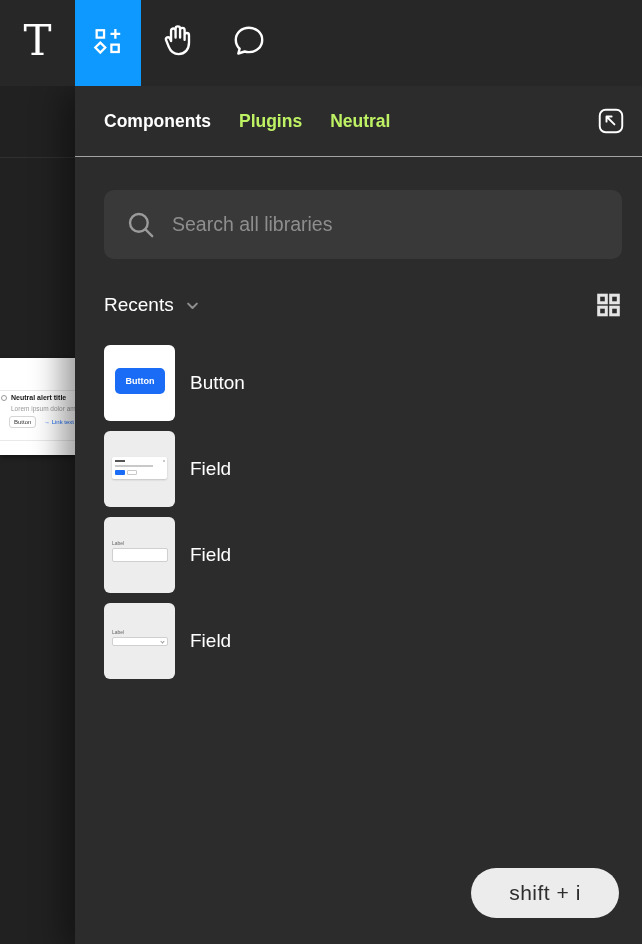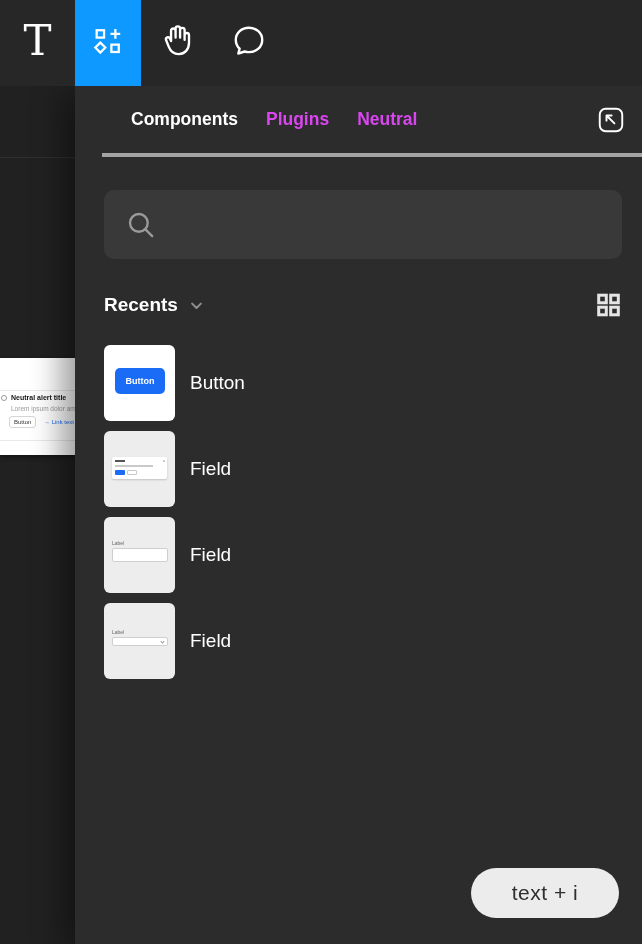--- a/index.html
+++ b/index.html
@@ -53,39 +53,39 @@
   .card-link{position:absolute;left:44px;top:61px;font-size:6px;color:var(--component-blue);white-space:nowrap;}
 
   
   .panel{
     position:absolute;left:75px;top:86px;width:567px;height:858px;
     background:var(--panel-bg);z-index:3;
     box-shadow:-14px 6px 28px rgba(0,0,0,0.38);
   }
   .tabbar{
     height:71px;display:flex;align-items:center;gap:28px;
-    padding:0 14px 0 29px;border-bottom:4px solid #a3a3a3;margin-left:27px;
-  }
-  .tab{font-size:17.5px;font-weight:700;color:#d946ef;cursor:default;white-space:nowrap;}
+    padding:0 14px 0 29px;border-bottom:1px solid #a3a3a3;
+  }
+  .tab{font-size:17.5px;font-weight:700;color:#bef264;cursor:default;white-space:nowrap;}
   .tab.active{color:#ffffff;}
   .popout-btn{margin-left:auto;display:flex;align-items:center;justify-content:center;width:34px;height:34px;}
 
   .searchbar{
     margin:33px 20px 0 29px;height:69px;border-radius:10px;background:#393939;
     display:flex;align-items:center;padding:0 16px 0 21px;
   }
   .searchbar svg{flex:none;}
   .search-input{
     flex:1;margin-left:15px;background:transparent;border:none;outline:none;
     font-family:"Liberation Sans", sans-serif;font-size:19.5px;color:#e2e2e2;
   }
   .search-input::placeholder{color:#8e8e8e;}
 
   .section-row{margin:33px 21px 0 29px;display:flex;align-items:center;height:26px;}
-  .section-title{font-size:19px;font-weight:700;color:#fff;}
+  .section-title{font-size:19px;font-weight:400;color:#fff;}
   .chevron{margin-left:11px;display:flex;align-items:center;}
   .grid-btn{margin-left:auto;display:flex;align-items:center;}
 
   .list{margin-top:27px;padding-left:29px;}
   .item{display:flex;align-items:center;gap:15px;height:76px;margin-bottom:10px;}
   .thumb{
     position:relative;flex:none;width:71px;height:76px;border-radius:6px;
     background:#ededed;overflow:hidden;
   }
   .thumb.white{background:#ffffff;}
@@ -175,20 +175,21 @@
           <path d="M17.2 17.2 10 10M9.8 14.6V9.8h4.8"></path>
         </svg>
       </span>
     </div>
 
     <div class="searchbar">
       <svg width="32" height="32" viewBox="0 0 30 30" fill="none" stroke="#9b9b9b" stroke-width="2.2" stroke-linecap="round">
         <circle cx="13" cy="13" r="8.3"></circle>
         <path d="M19.4 19.4 25.5 25.5"></path>
       </svg>
+      <input class="search-input" type="text" placeholder="Search all libraries" style="">
     </div>
 
     <div class="section-row">
       <span class="section-title">Recents</span>
       <span class="chevron">
         <svg width="15" height="15" viewBox="0 0 12 12" fill="none" stroke="#8f8f8f" stroke-width="1.6" stroke-linecap="round" stroke-linejoin="round">
           <path d="M2.5 4.5 6 8l3.5-3.5"></path>
         </svg>
       </span>
       <span class="grid-btn">
@@ -241,16 +242,16 @@
         <span class="item-label">Field</span>
       </div>
 
 
 
 
     </div>
   </div>
 
   <div class="shortcut-pill">
-    <span>text + i</span>
+    <span>shift + i</span>
   </div>
 
 </div>
 
 </body></html>

